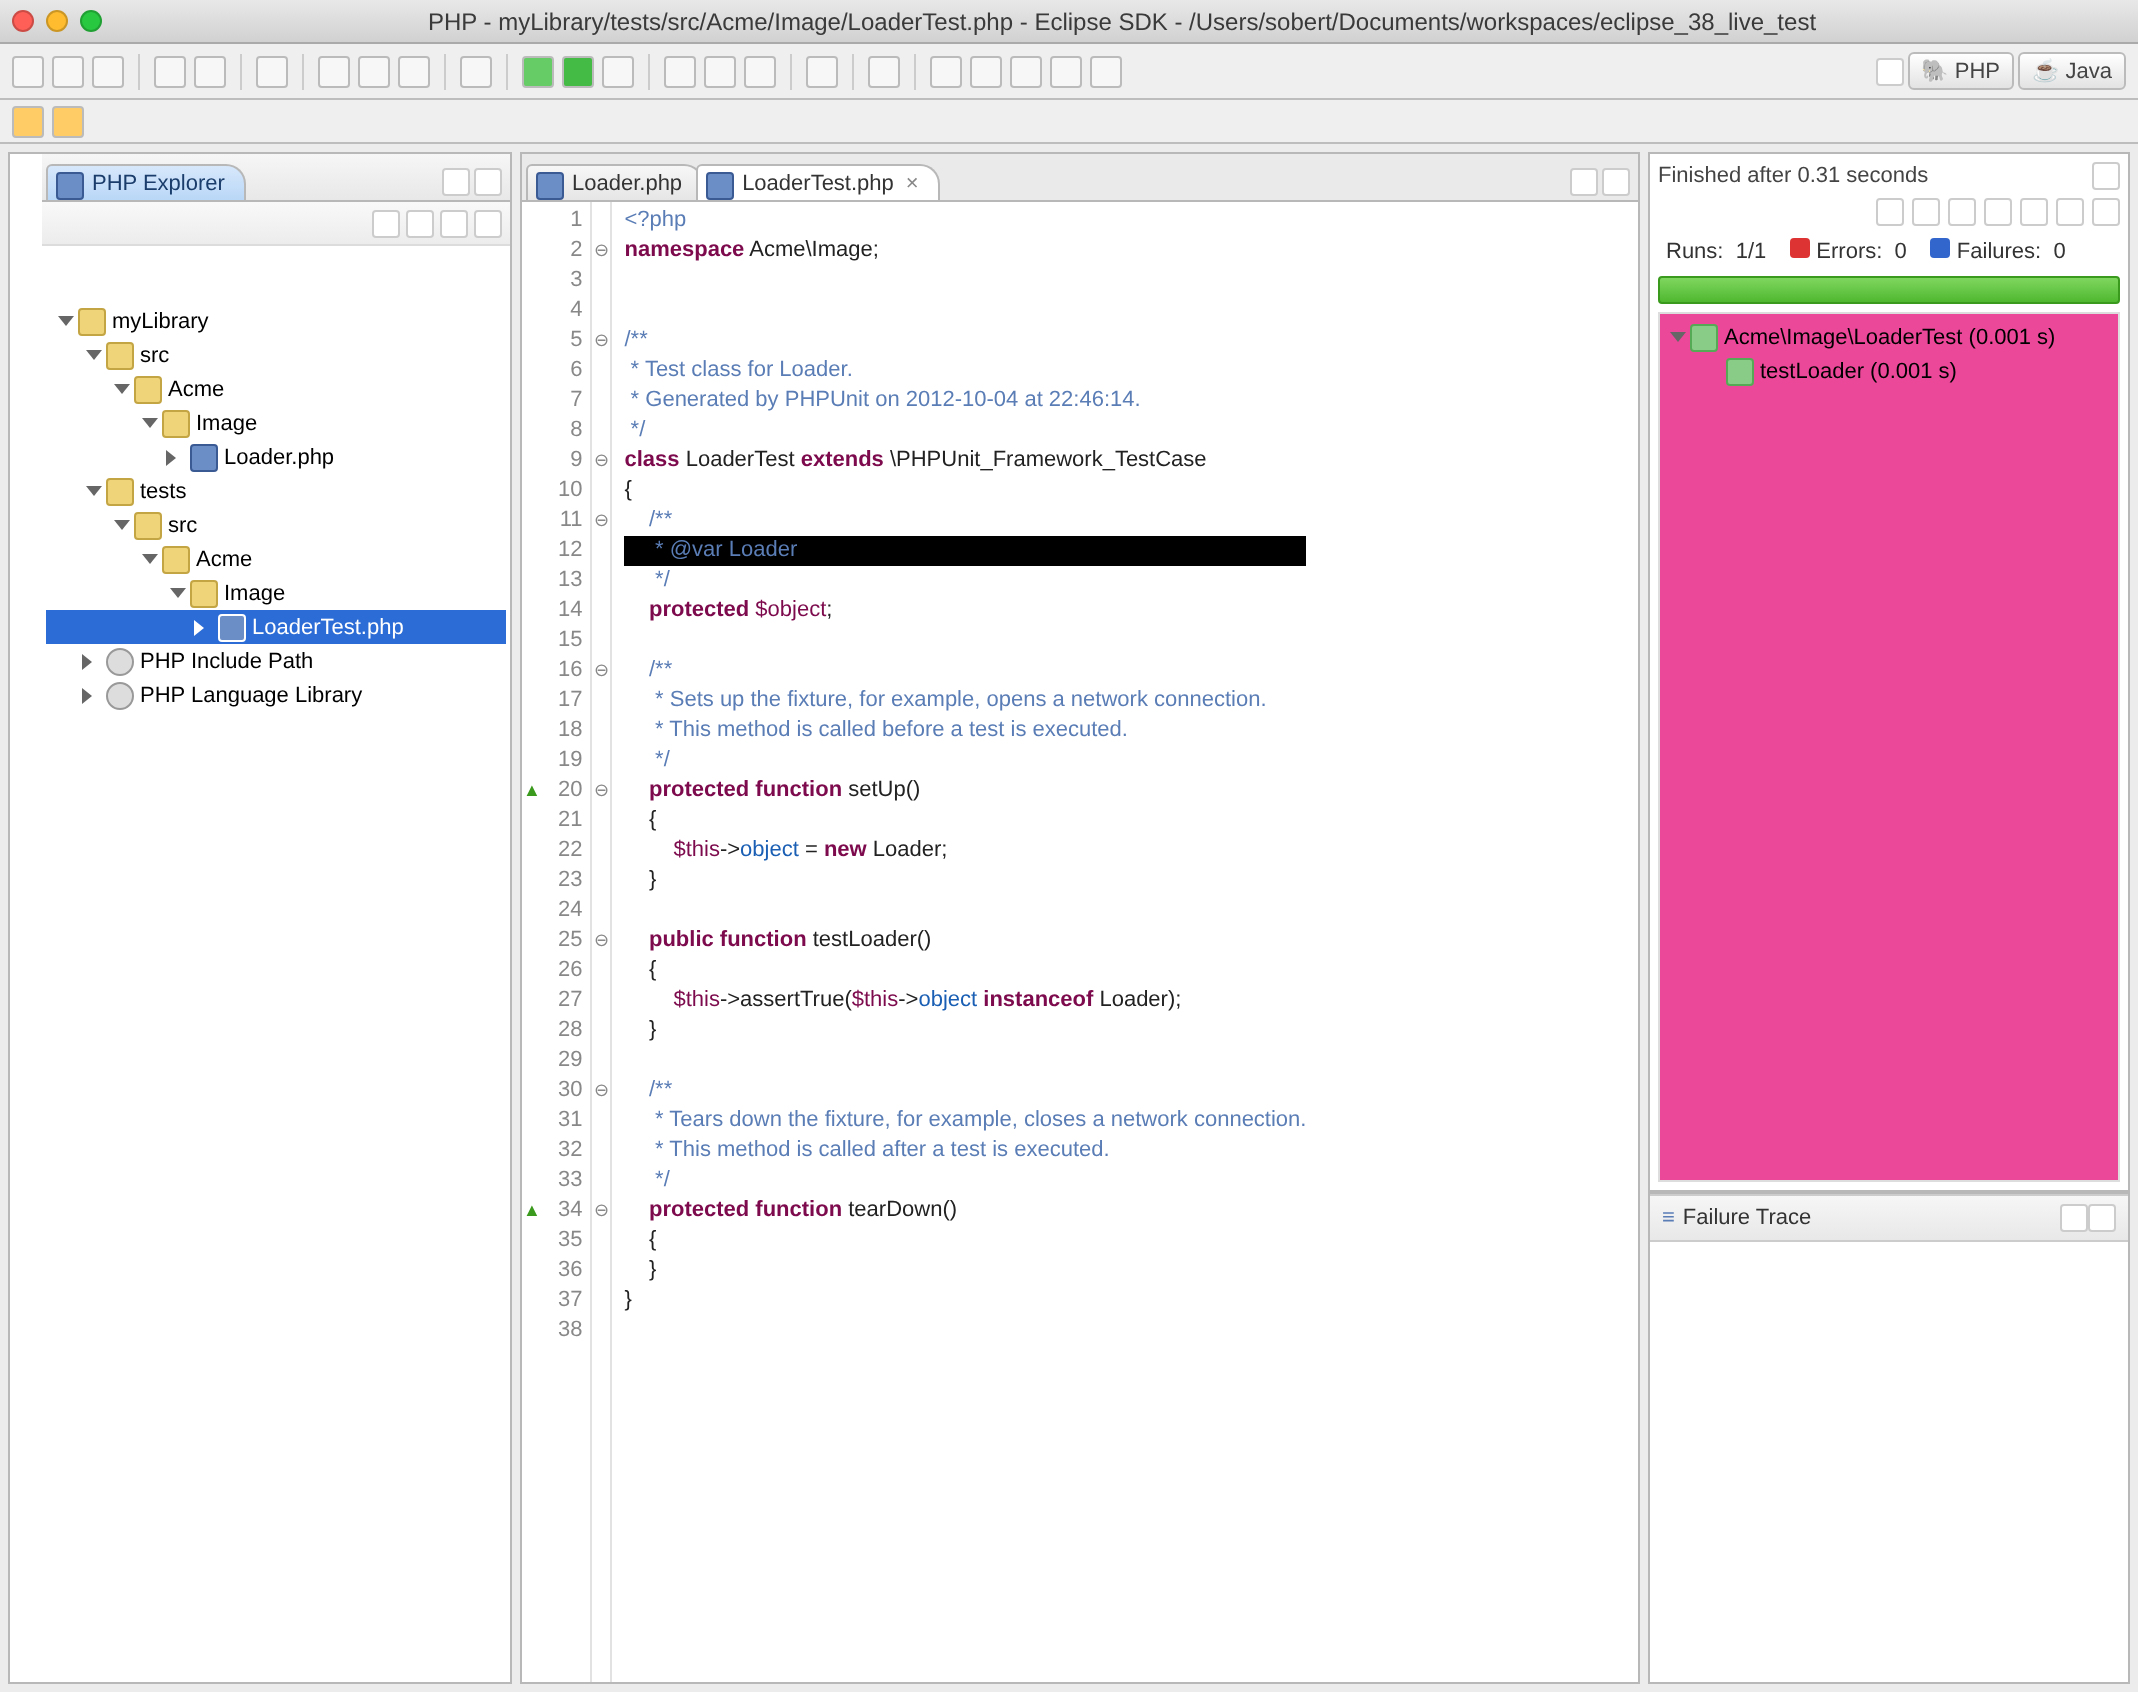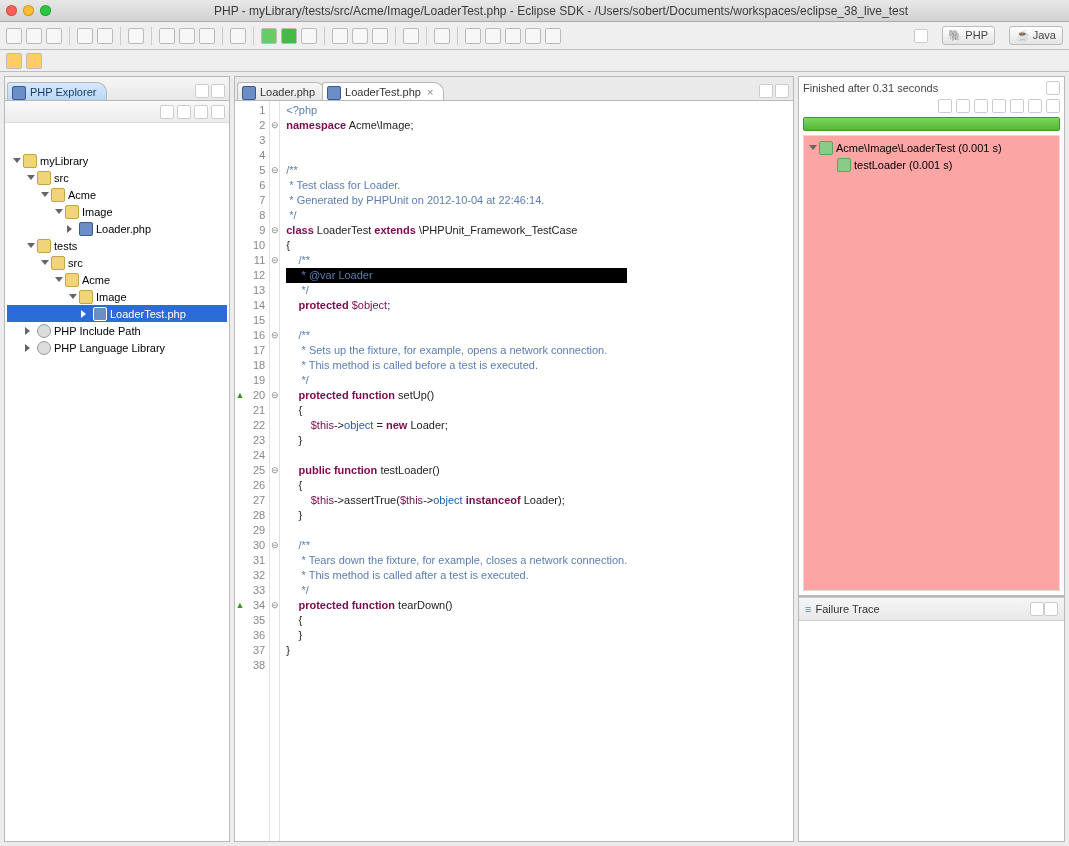--- a/index.html
+++ b/index.html
@@ -6,21 +6,21 @@
 body { background: #ececec; width: 1069px; height: 846px; overflow: hidden; display:flex; flex-direction:column; }
 .titlebar { height:22px; background: linear-gradient(#e8e8e8,#d1d1d1); display:flex; align-items:center; padding:0 6px; border-bottom:1px solid #aaa; }
 .traffic { display:flex; gap:6px; margin-right:8px;}
 .traffic span{ width:11px; height:11px; border-radius:50%; display:inline-block; border:1px solid rgba(0,0,0,.2);}
 .traffic .r{background:#ff5f57;} .traffic .y{background:#febc2e;} .traffic .g{background:#28c840;}
 .titlebar-title{ flex:1; text-align:center; color:#3a3a3a; font-size:12px; }
 .toolbar { height:28px; background:#efefef; border-bottom:1px solid #bdbdbd; display:flex; align-items:center; padding:2px 6px; gap:4px; }
 .tbico { width:16px; height:16px; border:1px solid #bbb; background:#f7f7f7; border-radius:2px; }
 .toolbar .sep{ width:1px; height:18px; background:#ccc; margin:0 3px;}
 .toolbar .spacer{flex:1;}
-.perspective { display:flex; gap:14px; align-items:center;}
+.perspective { display:flex; gap:2px; align-items:center;}
 .perspective .pbtn{ padding:2px 6px; border:1px solid #bbb; background:linear-gradient(#fff,#e3e3e3); border-radius:3px; color:#444; cursor:pointer;}
 .toolbar2{ height:22px; background:#efefef; border-bottom:1px solid #bdbdbd; display:flex; align-items:center; padding:2px 6px; gap:4px;}
 .main{ flex:1; display:flex; padding:4px; gap:4px; background:#ececec;}
 .panel{ background:#fff; border:1px solid #b8b8b8; display:flex; flex-direction:column; }
 .panel-tabs{ display:flex; align-items:flex-end; height:24px; background:linear-gradient(#f6f6f6,#e8e8e8); border-bottom:1px solid #b8b8b8; padding-left:2px; position:relative;}
 .panel-tabs .tab{ padding:3px 10px 2px 22px; background:linear-gradient(#fdfdfd,#ececec); border:1px solid #b8b8b8; border-bottom:none; border-top-left-radius:3px; border-top-right-radius:10px; margin-right:-4px; position:relative; color:#333; cursor:pointer;}
 .panel-tabs .tab.active{ background:#fff; z-index:5; padding-top:4px;}
 .panel-tabs .tab.active-blue{ background:linear-gradient(#d7e8fb,#b9d7f7); color:#1a3d6b;}
 .panel-tabs .tab.small{padding:3px 8px 2px 18px;}
 .panel-tabs .tab .tico{ position:absolute; left:4px; top:3px; width:14px; height:14px; }
@@ -29,21 +29,21 @@
 .mini-ico{ width:14px; height:14px; border:1px solid #ccc; background:#fff; border-radius:2px; }
 .panel-toolbar{ height:22px; background:linear-gradient(#f9f9f9,#ececec); border-bottom:1px solid #dcdcdc; display:flex; align-items:center; justify-content:flex-end; gap:3px; padding:0 4px;}
 .tree{ padding:4px 2px; overflow:auto; flex:1;margin-top:25px;}
 .tree-row{ display:flex; align-items:center; height:17px; white-space:nowrap; cursor:default;}
 .tree-row .tw{ width:12px; display:inline-flex; align-items:center; justify-content:center; color:#666; font-size:9px;}
 .tree-row .ico{ width:14px; height:14px; margin-right:3px; display:inline-block; background:#f0d47a; border:1px solid #c4a544; border-radius:2px;}
 .tree-row .ico.php{ background:#6b8ec7; border-color:#3a5a94;}
 .tree-row .ico.gear{ background:#ddd; border-color:#999; border-radius:50%;}
 .tree-row.selected{ background:#2b6cd6; color:#fff;}
 .tree-row.selected .ico{border-color:#fff;}
-.left{ width:226px; }
+.left{ width:252px;padding-left:16px; }
 .center{ width:560px;}
 .right{ flex:1; min-width:0;}
 .editor-tabs{ display:flex; align-items:flex-end; height:24px; border-bottom:1px solid #b8b8b8; background:#eaeaea; padding-left:2px;}
 .etab{ padding:3px 10px 2px 22px; border:1px solid #b8b8b8; border-bottom:none; background:linear-gradient(#f7f7f7,#e6e6e6); border-top-left-radius:3px; border-top-right-radius:10px; margin-right:-4px; position:relative; color:#333; cursor:pointer;}
 .etab.active{ background:#fff; z-index:5;}
 .etab .tico{ position:absolute; left:4px; top:3px; width:14px; height:14px; background:#6b8ec7; border:1px solid #3a5a94; border-radius:2px;}
 .etab .close{margin-left:6px; color:#888;}
 .code-area{ flex:1; display:flex; overflow:auto; background:#fff; font-family:"Monaco","Courier New",monospace; font-size:11px; line-height:15px;}
 .gutter{ background:#fff; color:#888; text-align:right; padding:2px 4px 2px 8px; border-right:1px solid #e2e2e2; user-select:none;}
 .fold-col{ width:10px; background:#fff; border-right:1px solid #e2e2e2; padding-top:2px;}
@@ -58,21 +58,21 @@
 .code-line.hl{ background:#000000;}
 .right-stack{ display:flex; flex-direction:column; height:100%;}
 .results-body{ padding:4px; flex:1; display:flex; flex-direction:column; gap:4px; overflow:hidden;}
 .status-line{ color:#444;}
 .res-toolbar{ display:flex; justify-content:flex-end; gap:4px;}
 .stats{ display:flex; gap:12px; color:#333; align-items:center; padding:2px 4px;}
 .stats .lbl{color:#333;}
 .stats .err-ico{ width:10px; height:10px; background:#d33; display:inline-block; border-radius:2px; margin-right:3px;}
 .stats .fail-ico{ width:10px; height:10px; background:#36c; display:inline-block; border-radius:2px; margin-right:3px;}
 .progress{ height:14px; background:linear-gradient(#7fd65f,#4fb830); border:1px solid #3a9a1d; border-radius:2px;}
-.result-tree{ border:1px solid #ddd; flex:1; padding:3px; overflow:auto; background:#fca5a5;}
+.result-tree{ border:1px solid #ddd; flex:1; padding:3px; overflow:auto; background:#ec4899;}
 .failure-header{ height:24px; background:linear-gradient(#f6f6f6,#e8e8e8); border-top:1px solid #ccc; border-bottom:1px solid #ccc; display:flex; align-items:center; padding:0 6px; color:#333;}
 .failure-header .ico{ margin-right:4px; color:#5a7db6;}
 .failure-header .spacer{flex:1;}
 .failure-body{ flex:1; background:#fff;}
 .tri{display:inline-block;width:0;height:0;border-left:4px solid transparent;border-right:4px solid transparent;}
 .tri.down{border-top:5px solid #666;}
 .tri.right{border-top:4px solid transparent;border-bottom:4px solid transparent;border-left:5px solid #666;}
 .marker-col{width:10px; background:#fff; padding-top:2px;}
 .marker-col .mk{height:15px; font-size:9px; text-align:center;}
 .green-tri{color:#3a9a1d;}
@@ -386,20 +386,25 @@
         </div>
         <div class="res-toolbar">
           <span class="mini-ico"></span>
           <span class="mini-ico"></span>
           <span class="mini-ico"></span>
           <span class="mini-ico"></span>
           <span class="mini-ico"></span>
           <span class="mini-ico"></span>
           <span class="mini-ico"></span>
         </div>
+        <div class="stats">
+          <span><span class="lbl">Runs:</span>&nbsp;&nbsp;<span>1/1</span></span>
+          <span><span class="err-ico"></span><span class="lbl">Errors:</span>&nbsp;&nbsp;<span>0</span></span>
+          <span><span class="fail-ico"></span><span class="lbl">Failures:</span>&nbsp;&nbsp;<span>0</span></span>
+        </div>
         <div class="progress"></div>
         <div class="result-tree">
           <div class="tree-row">
               <span class="tw">
                 <span class="tri down"></span>
               </span>
               <span class="ico" style="background:#8c8;border-color:#5a5;"></span>
               <span>Acme\Image\LoaderTest (0.001 s)</span>
             </div>
           <div class="tree-row" style="padding-left:18px">

